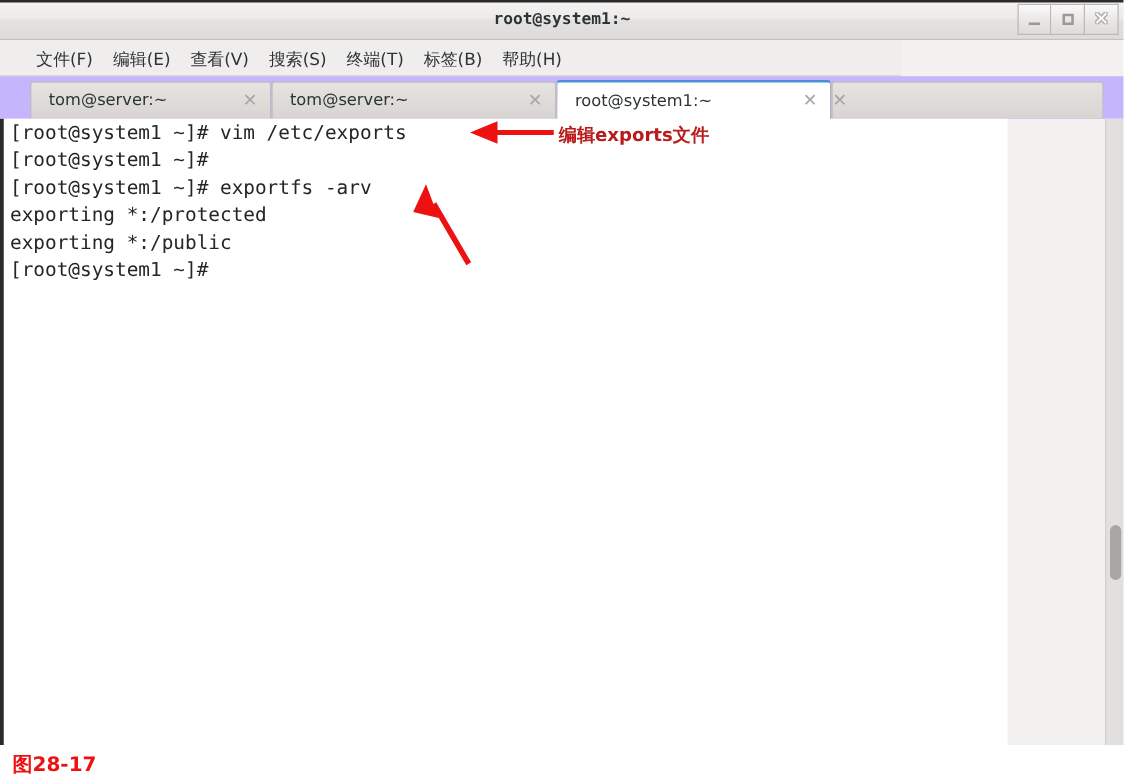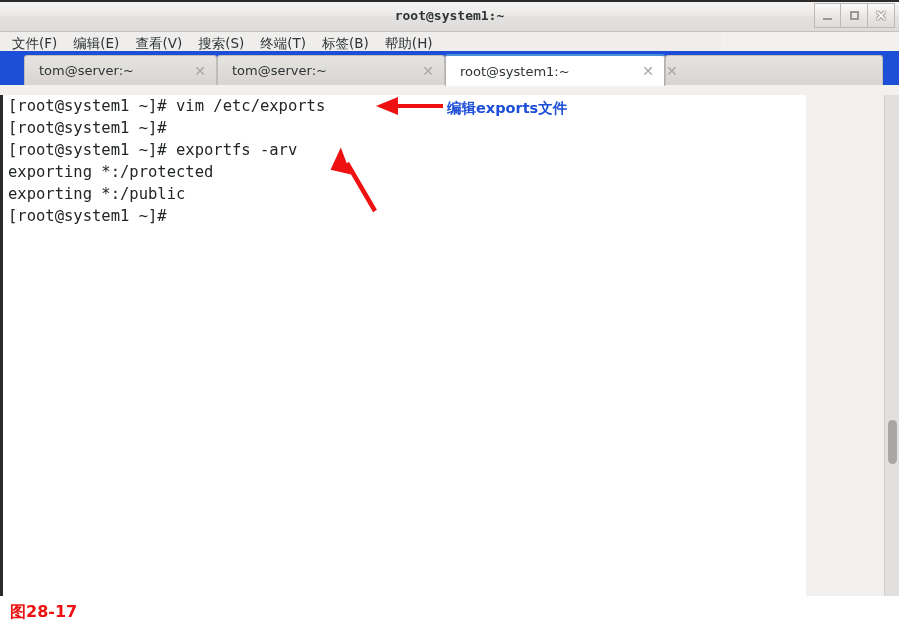--- a/index.html
+++ b/index.html
@@ -96,38 +96,38 @@
   
   .menubar {
     position: absolute;
     left: 0; top: 32px;
     width: 721px;
     height: 29px;
     background: #efeeec;
     border-bottom: 1px solid #dad7d4;
     box-sizing: border-box;
     display: flex;
-    align-items: flex-start;
-    padding-left: 4px;
+    align-items: flex-end;
+    padding-left: 21px;
   }
   .menu-item {
     font-size: 13.5px;
     color: #2e3436;
     padding: 3px 8px;
     white-space: nowrap;
     font-family: "DejaVu Sans", "Liberation Sans", sans-serif;
   }
 
   
   .tabbar {
     position: absolute;
-    left: 0; top: 51px;
+    left: 0; top: 61px;
     width: 899px;
     height: 34px;
-    background: #1d4ed8;
+    background: #c4b5fd;
     box-sizing: border-box;
   }
   .tab {
     position: absolute;
     top: 4px;
     height: 30px;
     box-sizing: border-box;
     display: flex;
     align-items: center;
     background: linear-gradient(to bottom, #e6e4e1 0%, #d7d4d1 100%);
@@ -199,21 +199,21 @@
     top: 325px;
     width: 9px;
     height: 44px;
     background: #a9a6a3;
     border-radius: 5px;
   }
 
   
   .anno-text {
     position: absolute;
-    color: #1d4ed8;
+    color: #b91c1c;
     font-weight: bold;
     font-size: 14.5px;
     white-space: nowrap;
     font-family: "DejaVu Sans", "Liberation Sans", sans-serif;
     text-align: right;
   }
   #anno1-text { left: 447px; top: 99px; }
   #anno2-text { left: 354px; top: 213px; }
 
   .anno-svg {

